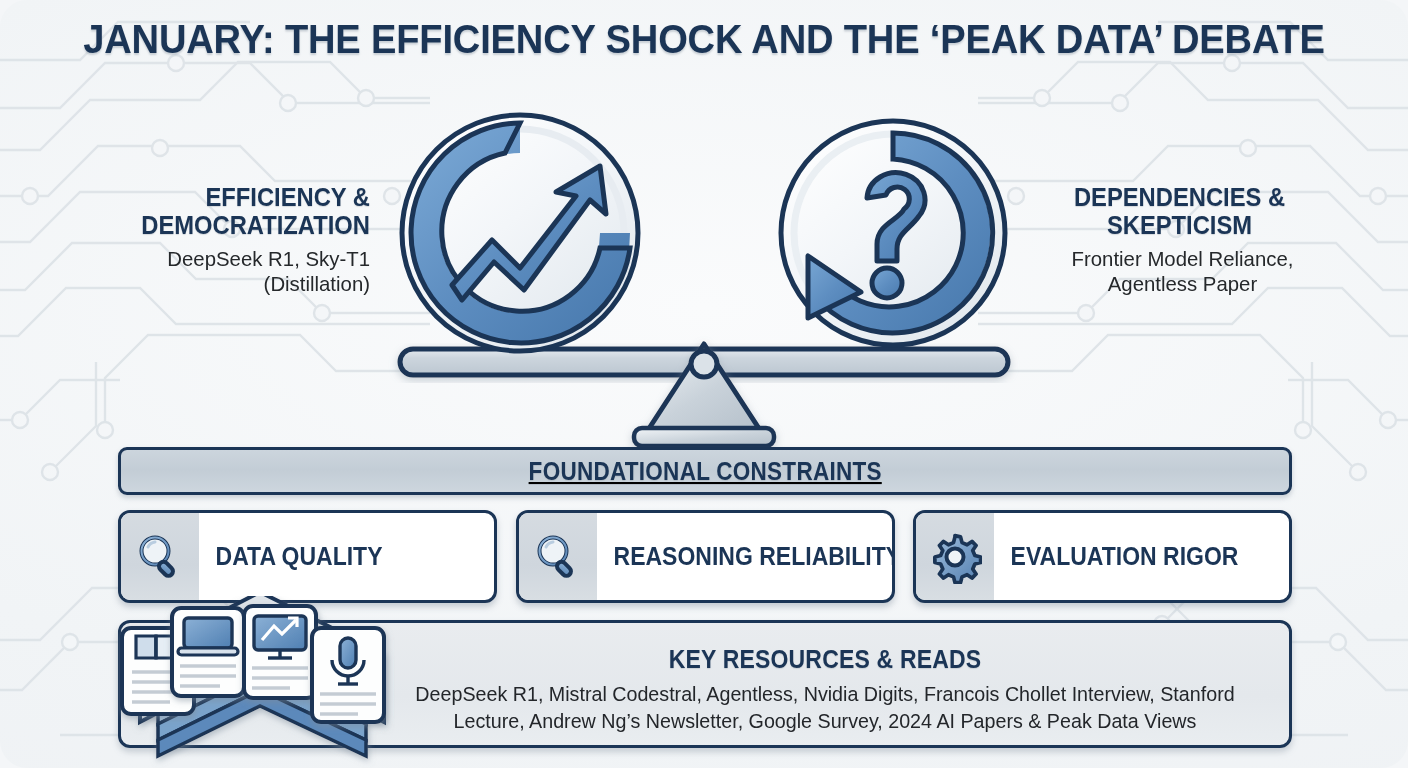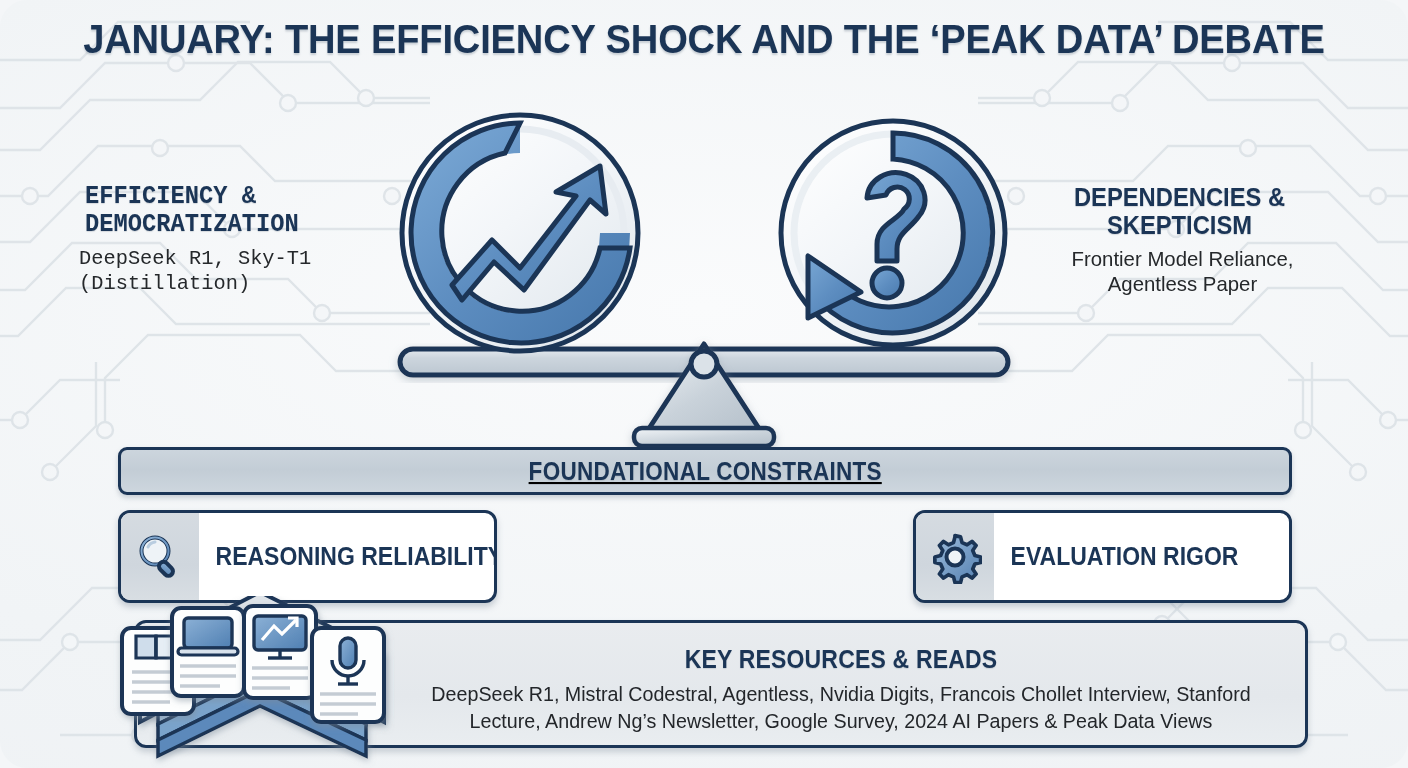--- a/index.html
+++ b/index.html
@@ -36,21 +36,21 @@
   .sideLabel{position:absolute;width:300px;}
   .sideLabel .hdr{
     font-weight:bold;font-size:25px;line-height:1.12;color:#1b3556;
     transform:scaleX(0.95);
     text-shadow:0 1px 1px rgba(140,150,160,.3);
   }
   .sideLabel .sub{
     margin-top:7px;font-size:21px;line-height:1.2;color:#25282b;
     transform:scaleX(0.97);
   }
-  #labelLeft{left:70px;top:183px;font-family:Liberation Mono, monospace;}
+  #labelLeft{left:70px;top:183px;text-align:right;}
   #labelLeft .hdr{transform-origin:right center;}
   #labelLeft .sub{transform-origin:right center;}
   #labelRight{left:1037px;top:183px;text-align:center;}
   #labelRight .hdr{transform-origin:left center;}
   #labelRight .sub{transform-origin:left center;}
 
   
   #scale{position:absolute;left:0;top:0;width:1408px;height:460px;pointer-events:none;}
 
   
@@ -91,21 +91,20 @@
     white-space:nowrap;
   }
 
   
   #resources{
     position:absolute;left:118px;top:620px;width:1174px;height:128px;
     box-sizing:border-box;
     border:3px solid #1b3556;border-radius:12px;
     background:linear-gradient(180deg,#e9ecef 0%,#e4e8ec 60%,#e9edf0 100%);
     box-shadow:0 4px 6px rgba(120,135,150,.35);
-    margin-left:16px;
   }
   #resources .inner{
     position:absolute;left:270px;right:30px;top:22px;text-align:center;
   }
   #resources .rhdr{
     font-weight:bold;font-size:25px;color:#1b3556;letter-spacing:.2px;
     transform:scaleX(0.92);
     text-shadow:0 1px 1px rgba(150,160,170,.35);
   }
   #resources .rbody{
@@ -263,20 +262,37 @@
     <div class="hdr">DEPENDENCIES &amp; SKEPTICISM</div>
     <div class="sub">Frontier Model Reliance, Agentless Paper</div>
   </div>
 
   <div id="foundation">
     <span class="txt">FOUNDATIONAL CONSTRAINTS</span>
   </div>
 
   <div class="cards">
 
+    <div class="card">
+      <div class="iconbox">
+        <svg width="52" height="52" viewBox="0 0 52 52">
+          <defs>
+            <linearGradient id="mg1" x1="0" y1="0" x2="1" y2="1">
+              <stop offset="0%" stop-color="#8fb4d8"></stop>
+                <stop offset="100%" stop-color="#5783b4"></stop>
+            </linearGradient>
+          </defs>
+          <circle cx="21" cy="20" r="13.5" fill="#eef3f7" stroke="#1b3556" stroke-width="4"></circle>
+          <circle cx="21" cy="20" r="13.5" fill="none" stroke="url(#mg1)" stroke-width="2"></circle>
+          <path d="M14 16 a9 9 0 0 1 7 -5" fill="none" stroke="#b9cde0" stroke-width="3" stroke-linecap="round"></path>
+          <rect x="29.5" y="29" width="16" height="9" rx="4.5" transform="rotate(45 29.5 29)" fill="url(#mg1)" stroke="#1b3556" stroke-width="4"></rect>
+        </svg>
+      </div>
+      <div class="cardlabel">DATA QUALITY</div>
+    </div>
 
     <div class="card">
       <div class="iconbox">
         <svg width="52" height="52" viewBox="0 0 52 52">
           <defs>
             <linearGradient id="mg2" x1="0" y1="0" x2="1" y2="1">
               <stop offset="0%" stop-color="#8fb4d8"></stop>
                 <stop offset="100%" stop-color="#5783b4"></stop>
             </linearGradient>
           </defs>

